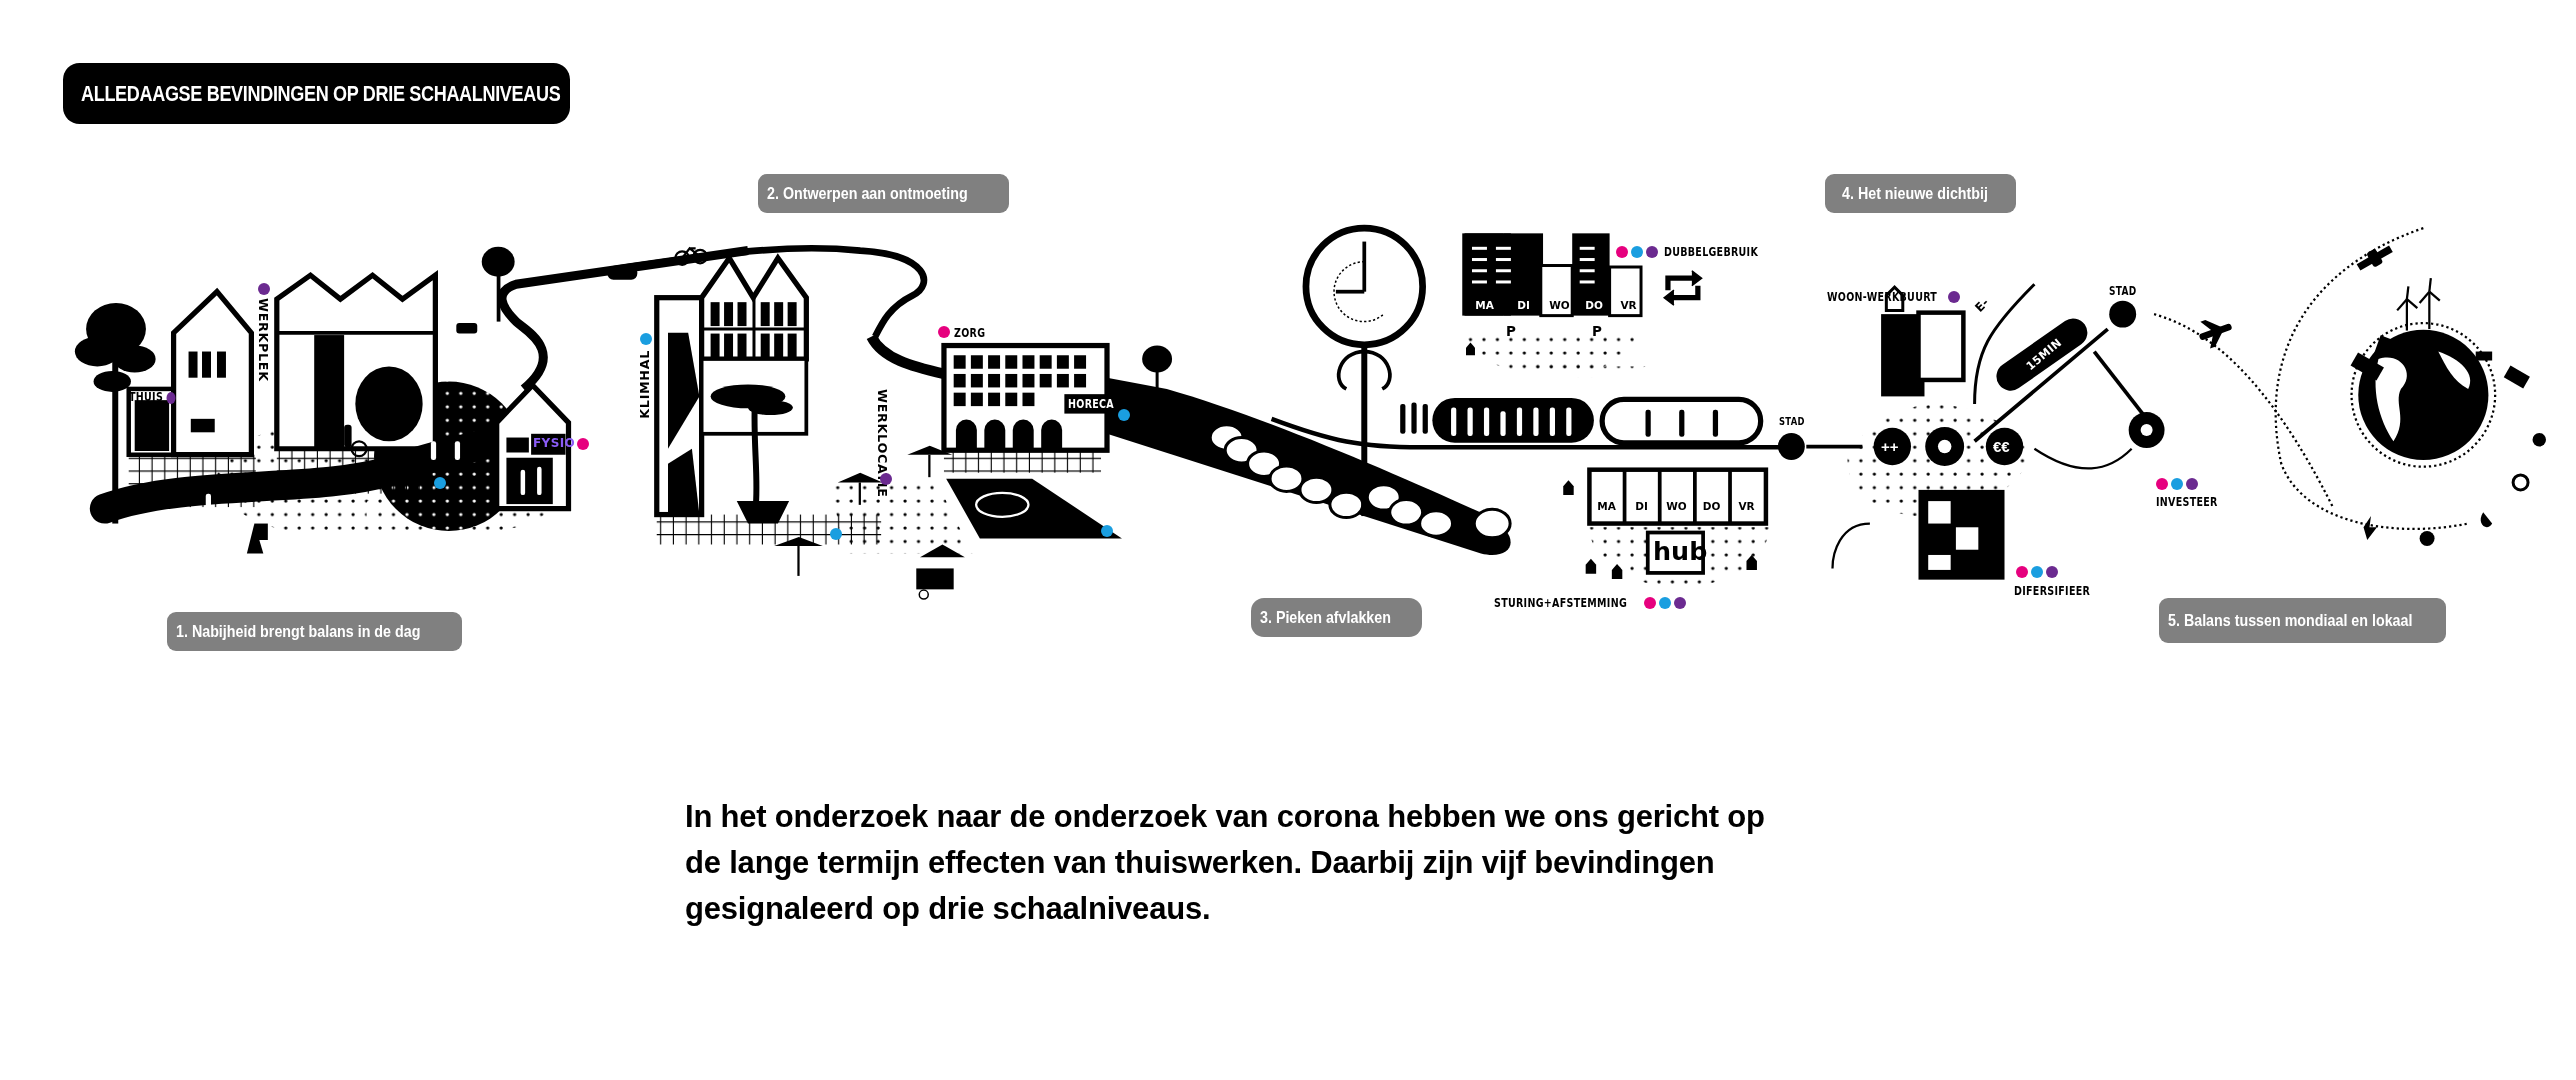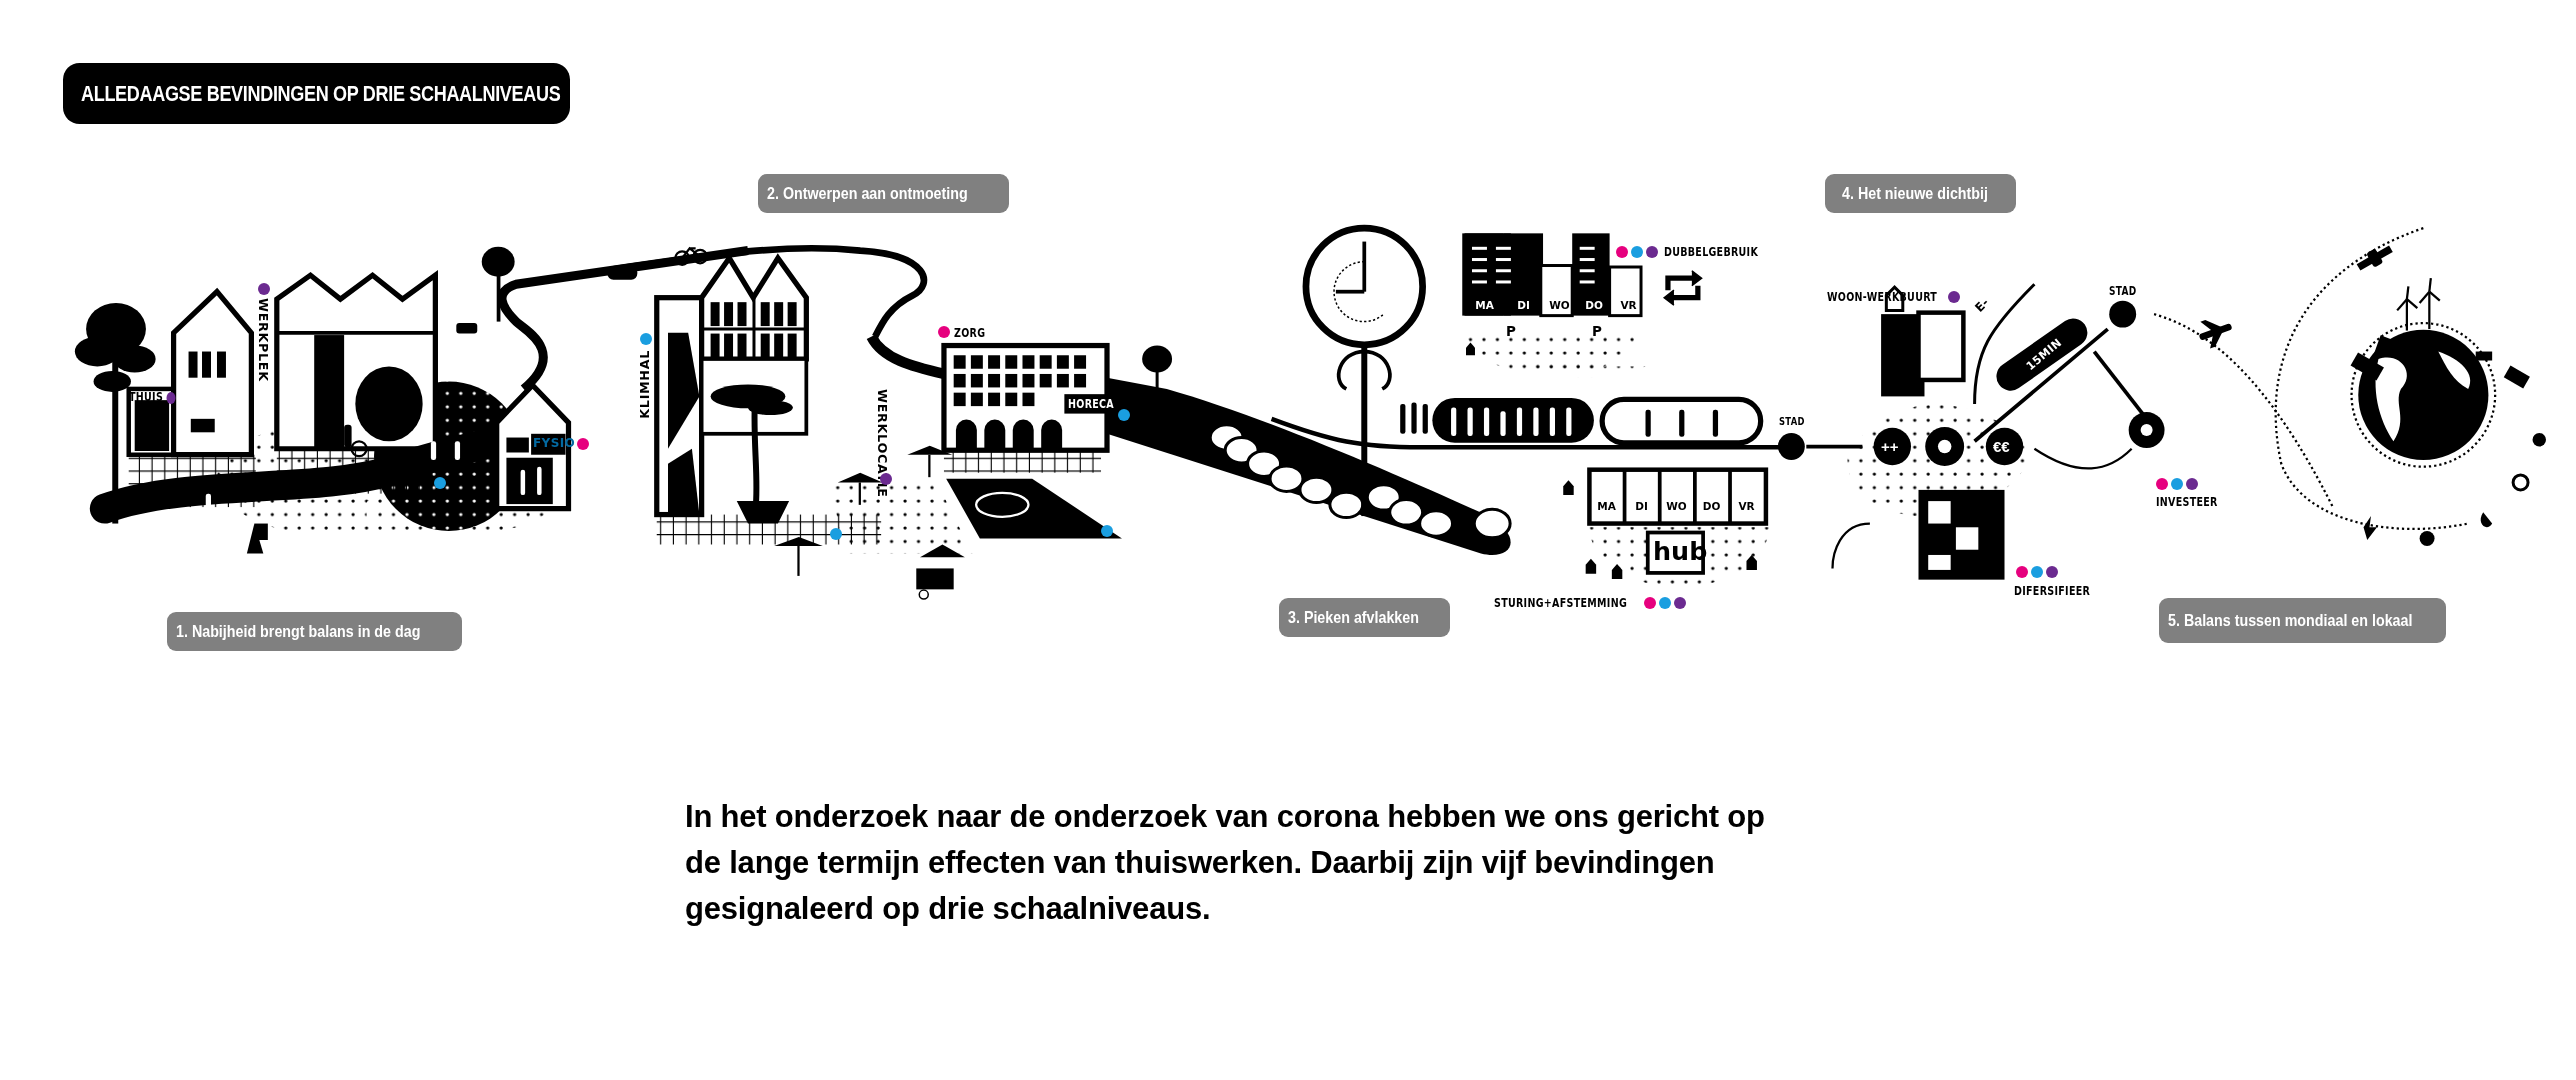--- a/index.html
+++ b/index.html
@@ -29,21 +29,21 @@
 <div class="abs main-title">
   <span>ALLEDAAGSE BEVINDINGEN OP DRIE SCHAALNIVEAUS</span>
 </div>
 
 <div class="abs finding" style="left:167px;top:612px;width:295px;height:39px;">
   <span>1. Nabijheid brengt balans in de dag</span>
 </div>
 <div class="abs finding" style="left:758px;top:174px;width:251px;height:39px;text-align:center;">
   <span>2. Ontwerpen aan ontmoeting</span>
 </div>
-<div class="abs finding" style="left:1279px;top:598px;width:171px;height:39px;">
+<div class="abs finding" style="left:1251px;top:598px;width:171px;height:39px;border-radius:13px;">
   <span>3. Pieken afvlakken</span>
 </div>
 <div class="abs finding" style="left:1825px;top:174px;width:191px;height:39px;justify-content:flex-end;">
   <span>4. Het nieuwe dichtbij</span>
 </div>
 <div class="abs finding" style="left:2159px;top:598px;width:287px;height:45px;text-align:center;">
   <span>5. Balans tussen mondiaal en lokaal</span>
 </div>
 
 <svg class="abs" style="left:0;top:0;" width="2576" height="1080" viewBox="0 0 3444 1444">
@@ -394,21 +394,21 @@
 </svg>
 
 <div class="abs lbl cond" style="left:129px;top:389px;">
   <span>THUIS</span>
   <span class="dot" style="background:#6b2a90;vertical-align:middle;"></span>
 </div>
 <div class="abs" style="left:258px;top:283px;">
   <span class="dot" style="background:#6b2a90;"></span>
 </div>
 <div class="abs vlbl" style="left:256px;top:298px;">WERKPLEK</div>
-<div class="abs lbl" style="left:533px;top:436px;color:#0369a1;font-size:12px;">FYSIO</div>
+<div class="abs lbl" style="left:533px;top:436px;color:#8b5cf6;font-size:12px;">FYSIO</div>
 <span class="abs dot" style="left:577px;top:438px;background:#e6007e;"></span>
 <span class="abs dot" style="left:434px;top:477px;background:#1a9ee0;"></span>
 
 <span class="abs dot" style="left:640px;top:333px;background:#1a9ee0;"></span>
 <div class="abs vlbl" style="left:637px;top:350px;transform:rotate(180deg);">KLIMHAL</div>
 <div class="abs vlbl" style="left:875px;top:389px;">WERKLOCATIE</div>
 <span class="abs dot" style="left:880px;top:473px;background:#6b2a90;"></span>
 <span class="abs dot" style="left:938px;top:326px;background:#e6007e;"></span>
 <div class="abs lbl cond" style="left:954px;top:325px;">ZORG</div>
 <div class="abs lbl cond" style="left:1068px;top:396px;color:#fff;">HORECA</div>

